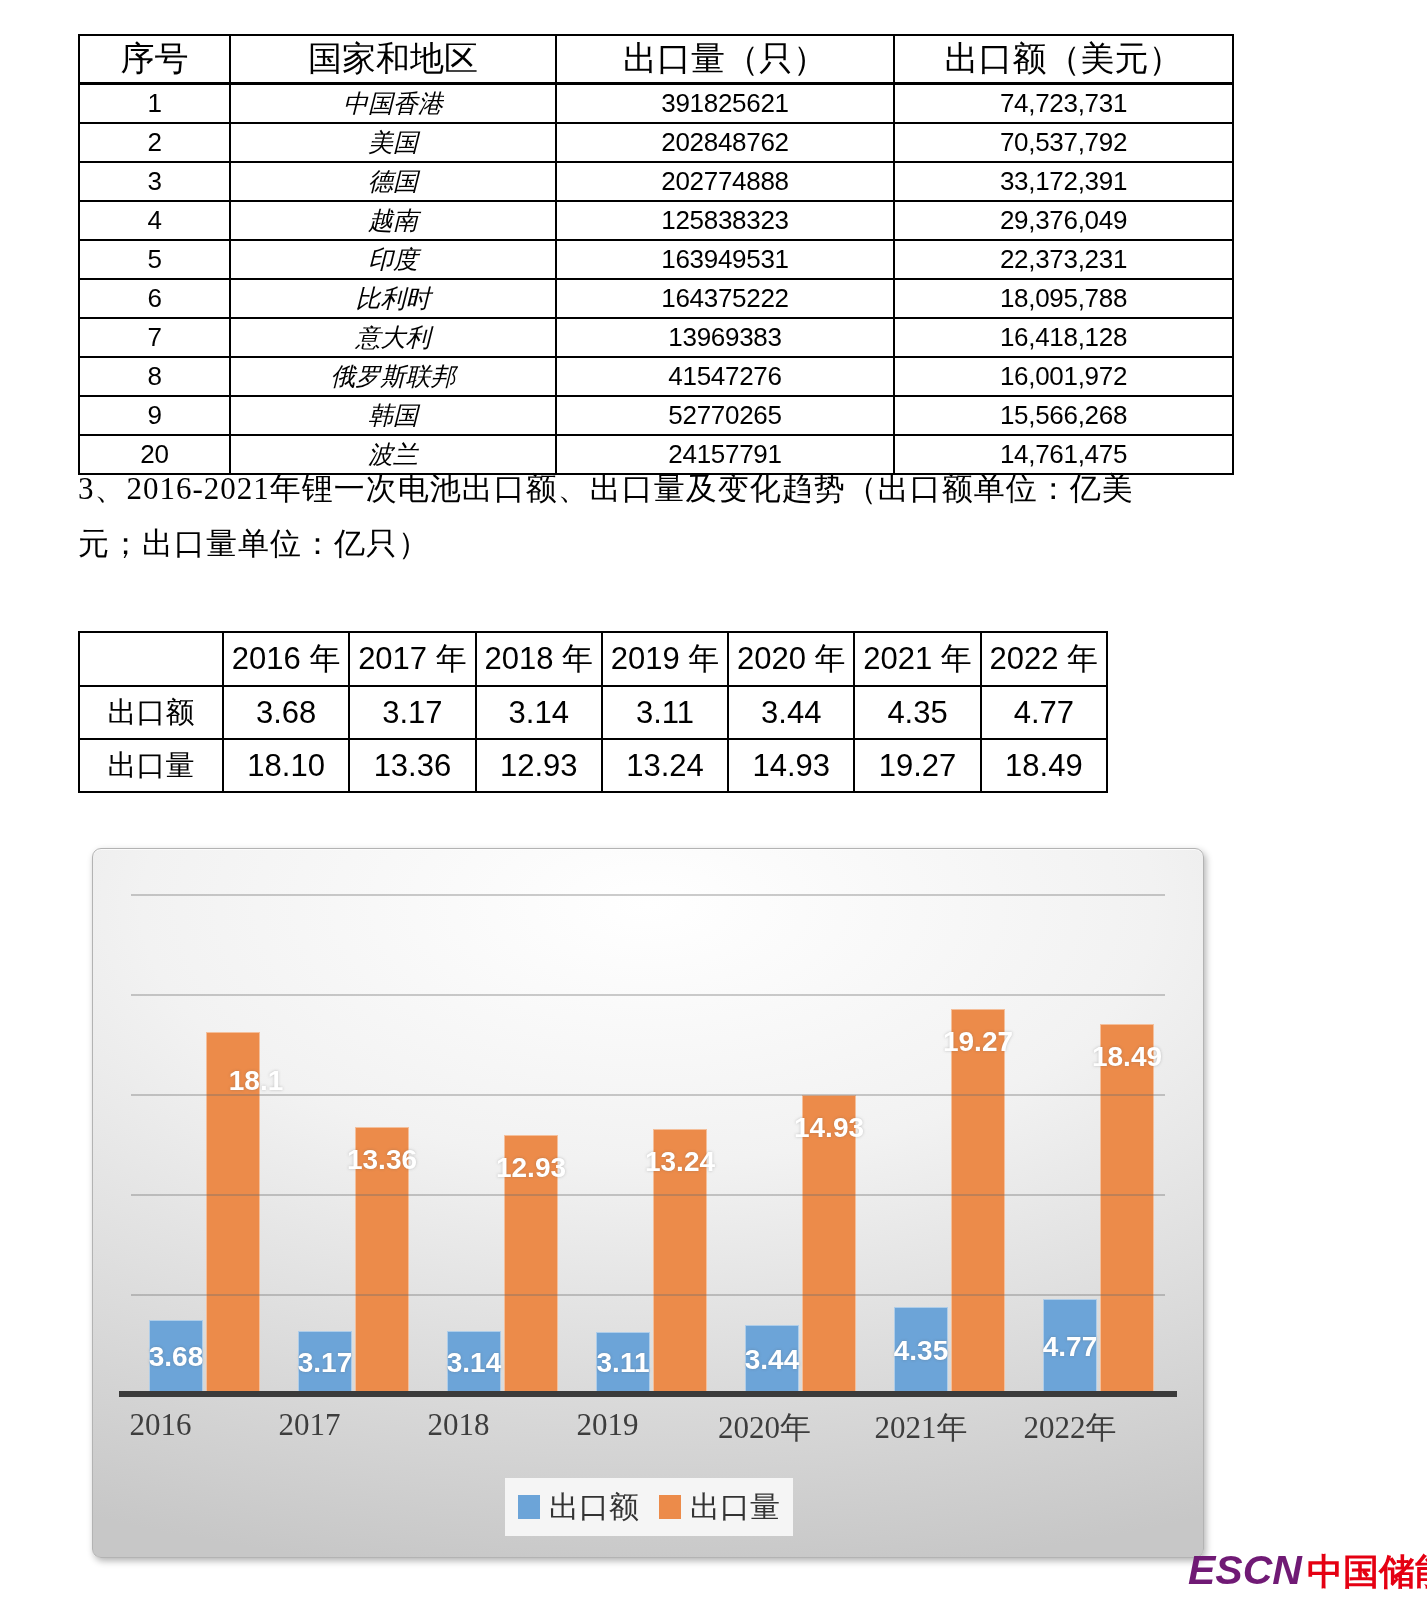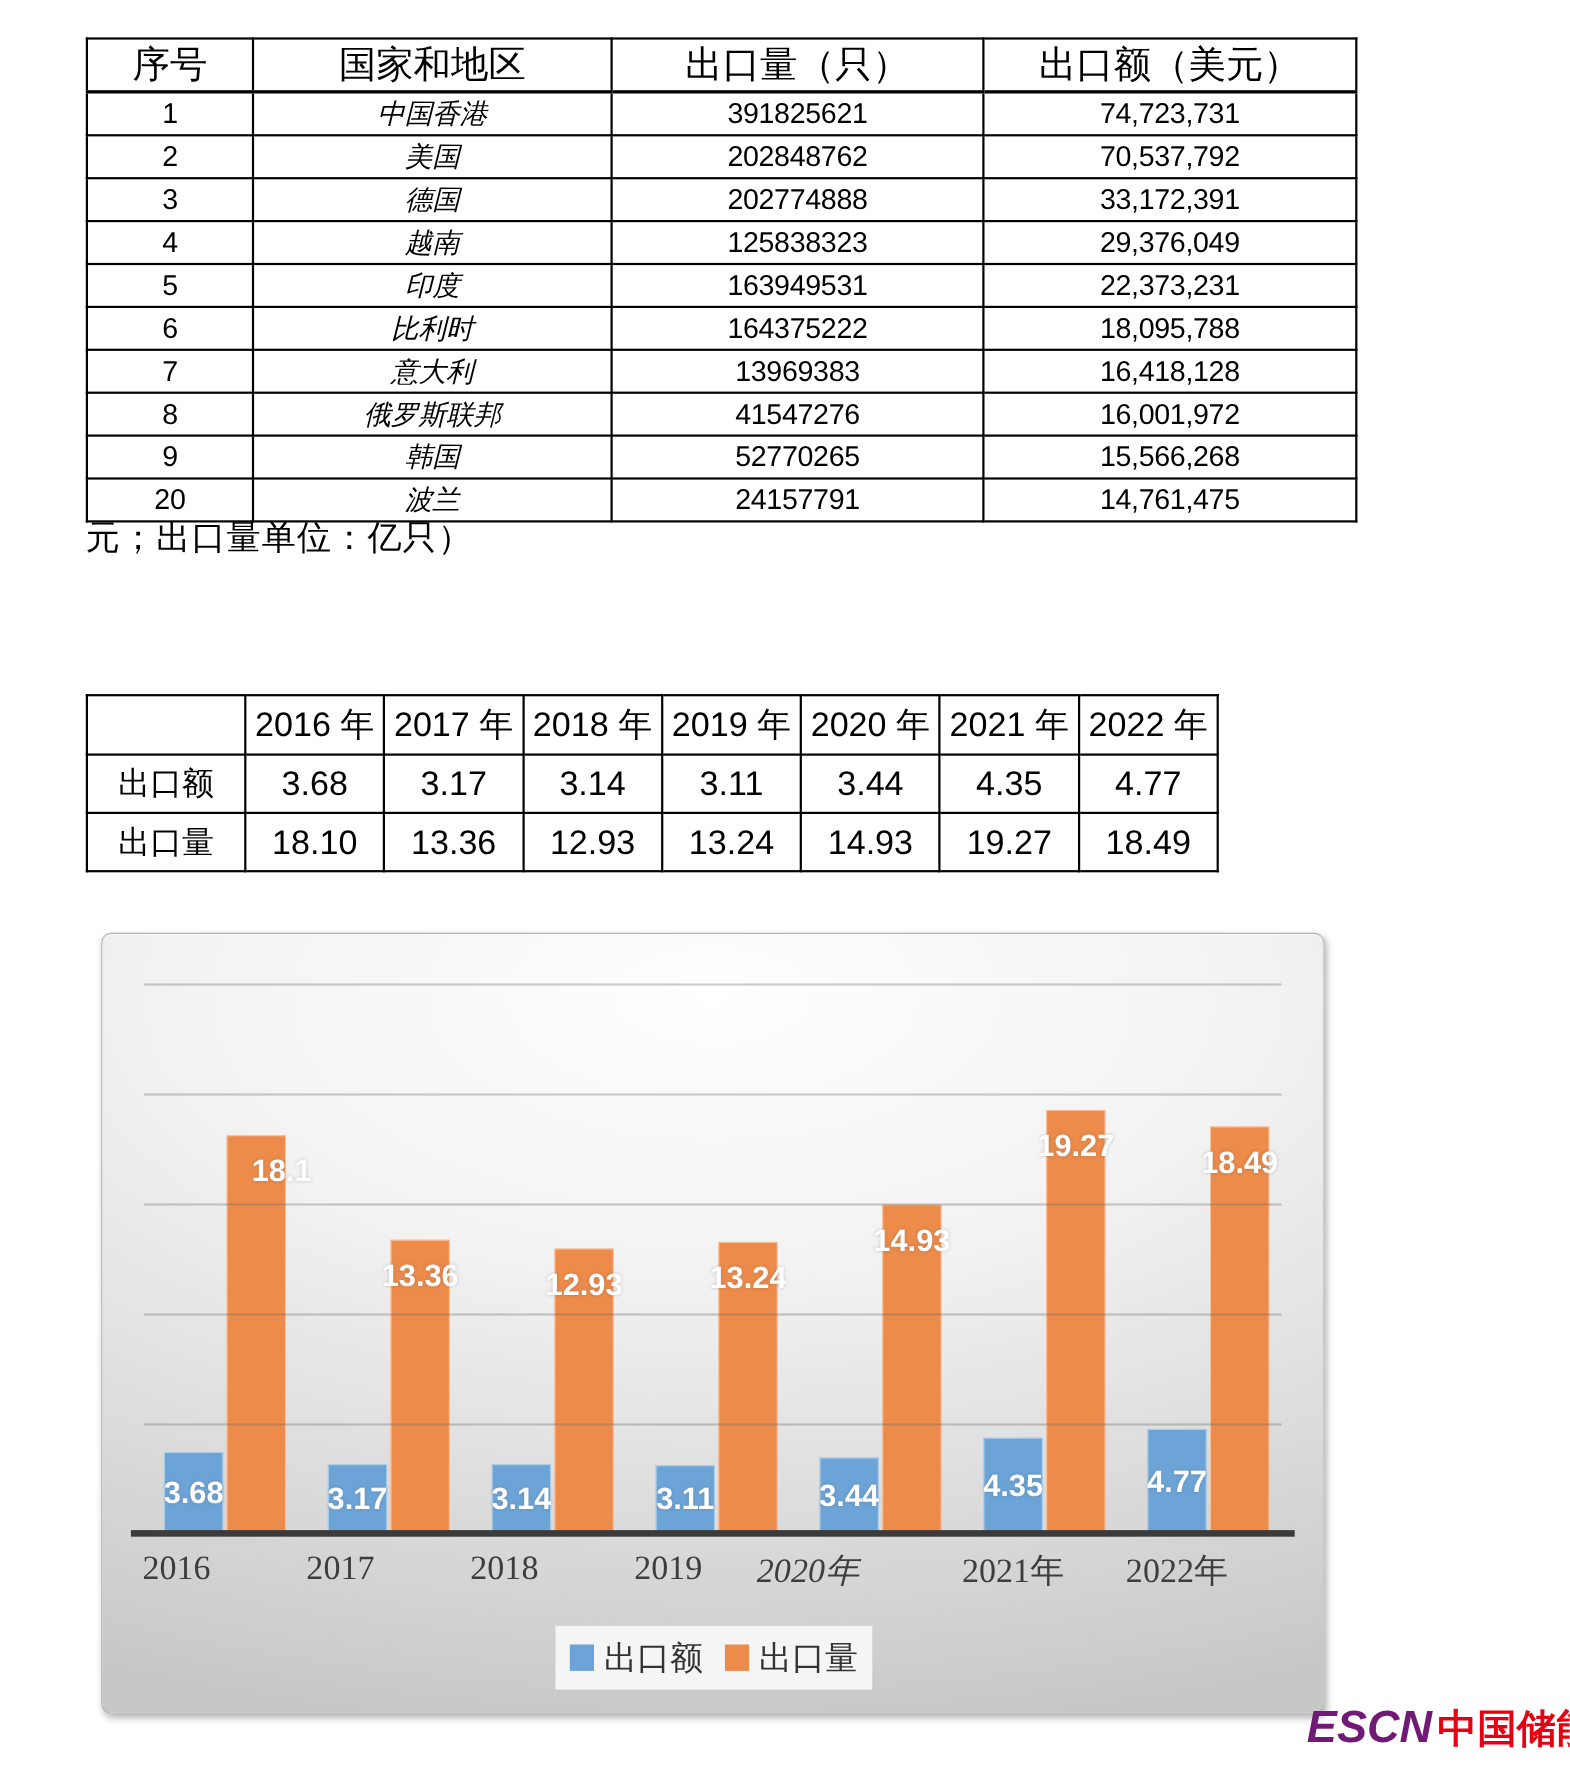--- a/index.html
+++ b/index.html
@@ -132,20 +132,21 @@
       <tr>
         <td class="num">20</td>
         <td class="cjk">波兰</td>
         <td class="num">24157791</td>
         <td class="num">14,761,475</td>
       </tr>
     </tbody>
 </table>
 
 <div id="heading" class="abs">
+  <div>3、2016-2021年锂一次电池出口额、出口量及变化趋势（出口额单位：亿美</div>
   <div>元；出口量单位：亿只）</div>
 </div>
 
 <table id="table2" class="abs">
   <colgroup>
     <col style="width:144px">
       <col>
       <col>
       <col>
       <col>
@@ -193,21 +194,21 @@
   <div id="chart-plot">
       <div class="gridline" style="top: 445px;"></div>
       <div class="gridline" style="top: 345px;"></div>
       <div class="gridline" style="top: 245px;"></div>
       <div class="gridline" style="top: 145px;"></div>
       <div class="gridline" style="top: 45px;"></div>
       <div class="bar" style="left: 56px; top: 471px; height: 74px; background: rgb(108, 164, 216);">
         <div class="dlabel center">3.68</div>
       </div>
       <div class="bar" style="left: 113px; top: 183px; height: 362px; background: rgb(236, 139, 74);">
-        <div class="dlabel" style="top: 16px; padding-left: 46px;">18.1</div>
+        <div class="dlabel" style="top: 32px; padding-left: 46px;">18.1</div>
       </div>
       <div class="xlabel" style="left: 36.5px;">2016</div>
       <div class="bar" style="left: 205px; top: 482px; height: 63px; background: rgb(108, 164, 216);">
         <div class="dlabel center">3.17</div>
       </div>
       <div class="bar" style="left: 262px; top: 278px; height: 267px; background: rgb(236, 139, 74);">
         <div class="dlabel" style="top: 16px;">13.36</div>
       </div>
       <div class="xlabel" style="left: 185.5px;">2017</div>
       <div class="bar" style="left: 354px; top: 482px; height: 63px; background: rgb(108, 164, 216);">
@@ -223,21 +224,21 @@
       <div class="bar" style="left: 560px; top: 280px; height: 265px; background: rgb(236, 139, 74);">
         <div class="dlabel" style="top: 16px;">13.24</div>
       </div>
       <div class="xlabel" style="left: 483.5px;">2019</div>
       <div class="bar" style="left: 652px; top: 476px; height: 69px; background: rgb(108, 164, 216);">
         <div class="dlabel center">3.44</div>
       </div>
       <div class="bar" style="left: 709px; top: 246px; height: 299px; background: rgb(236, 139, 74);">
         <div class="dlabel" style="top: 16px;">14.93</div>
       </div>
-      <div class="xlabel" style="left: 595px; font-style: italic;">2020年</div>
+      <div class="xlabel" style="left: 625px;">2020年</div>
       <div class="bar" style="left: 801px; top: 458px; height: 87px; background: rgb(108, 164, 216);">
         <div class="dlabel center">4.35</div>
       </div>
       <div class="bar" style="left: 858px; top: 160px; height: 385px; background: rgb(236, 139, 74);">
         <div class="dlabel" style="top: 16px;">19.27</div>
       </div>
       <div class="xlabel" style="left: 781.5px;">2021年</div>
       <div class="bar" style="left: 950px; top: 450px; height: 95px; background: rgb(108, 164, 216);">
         <div class="dlabel center">4.77</div>
       </div>

